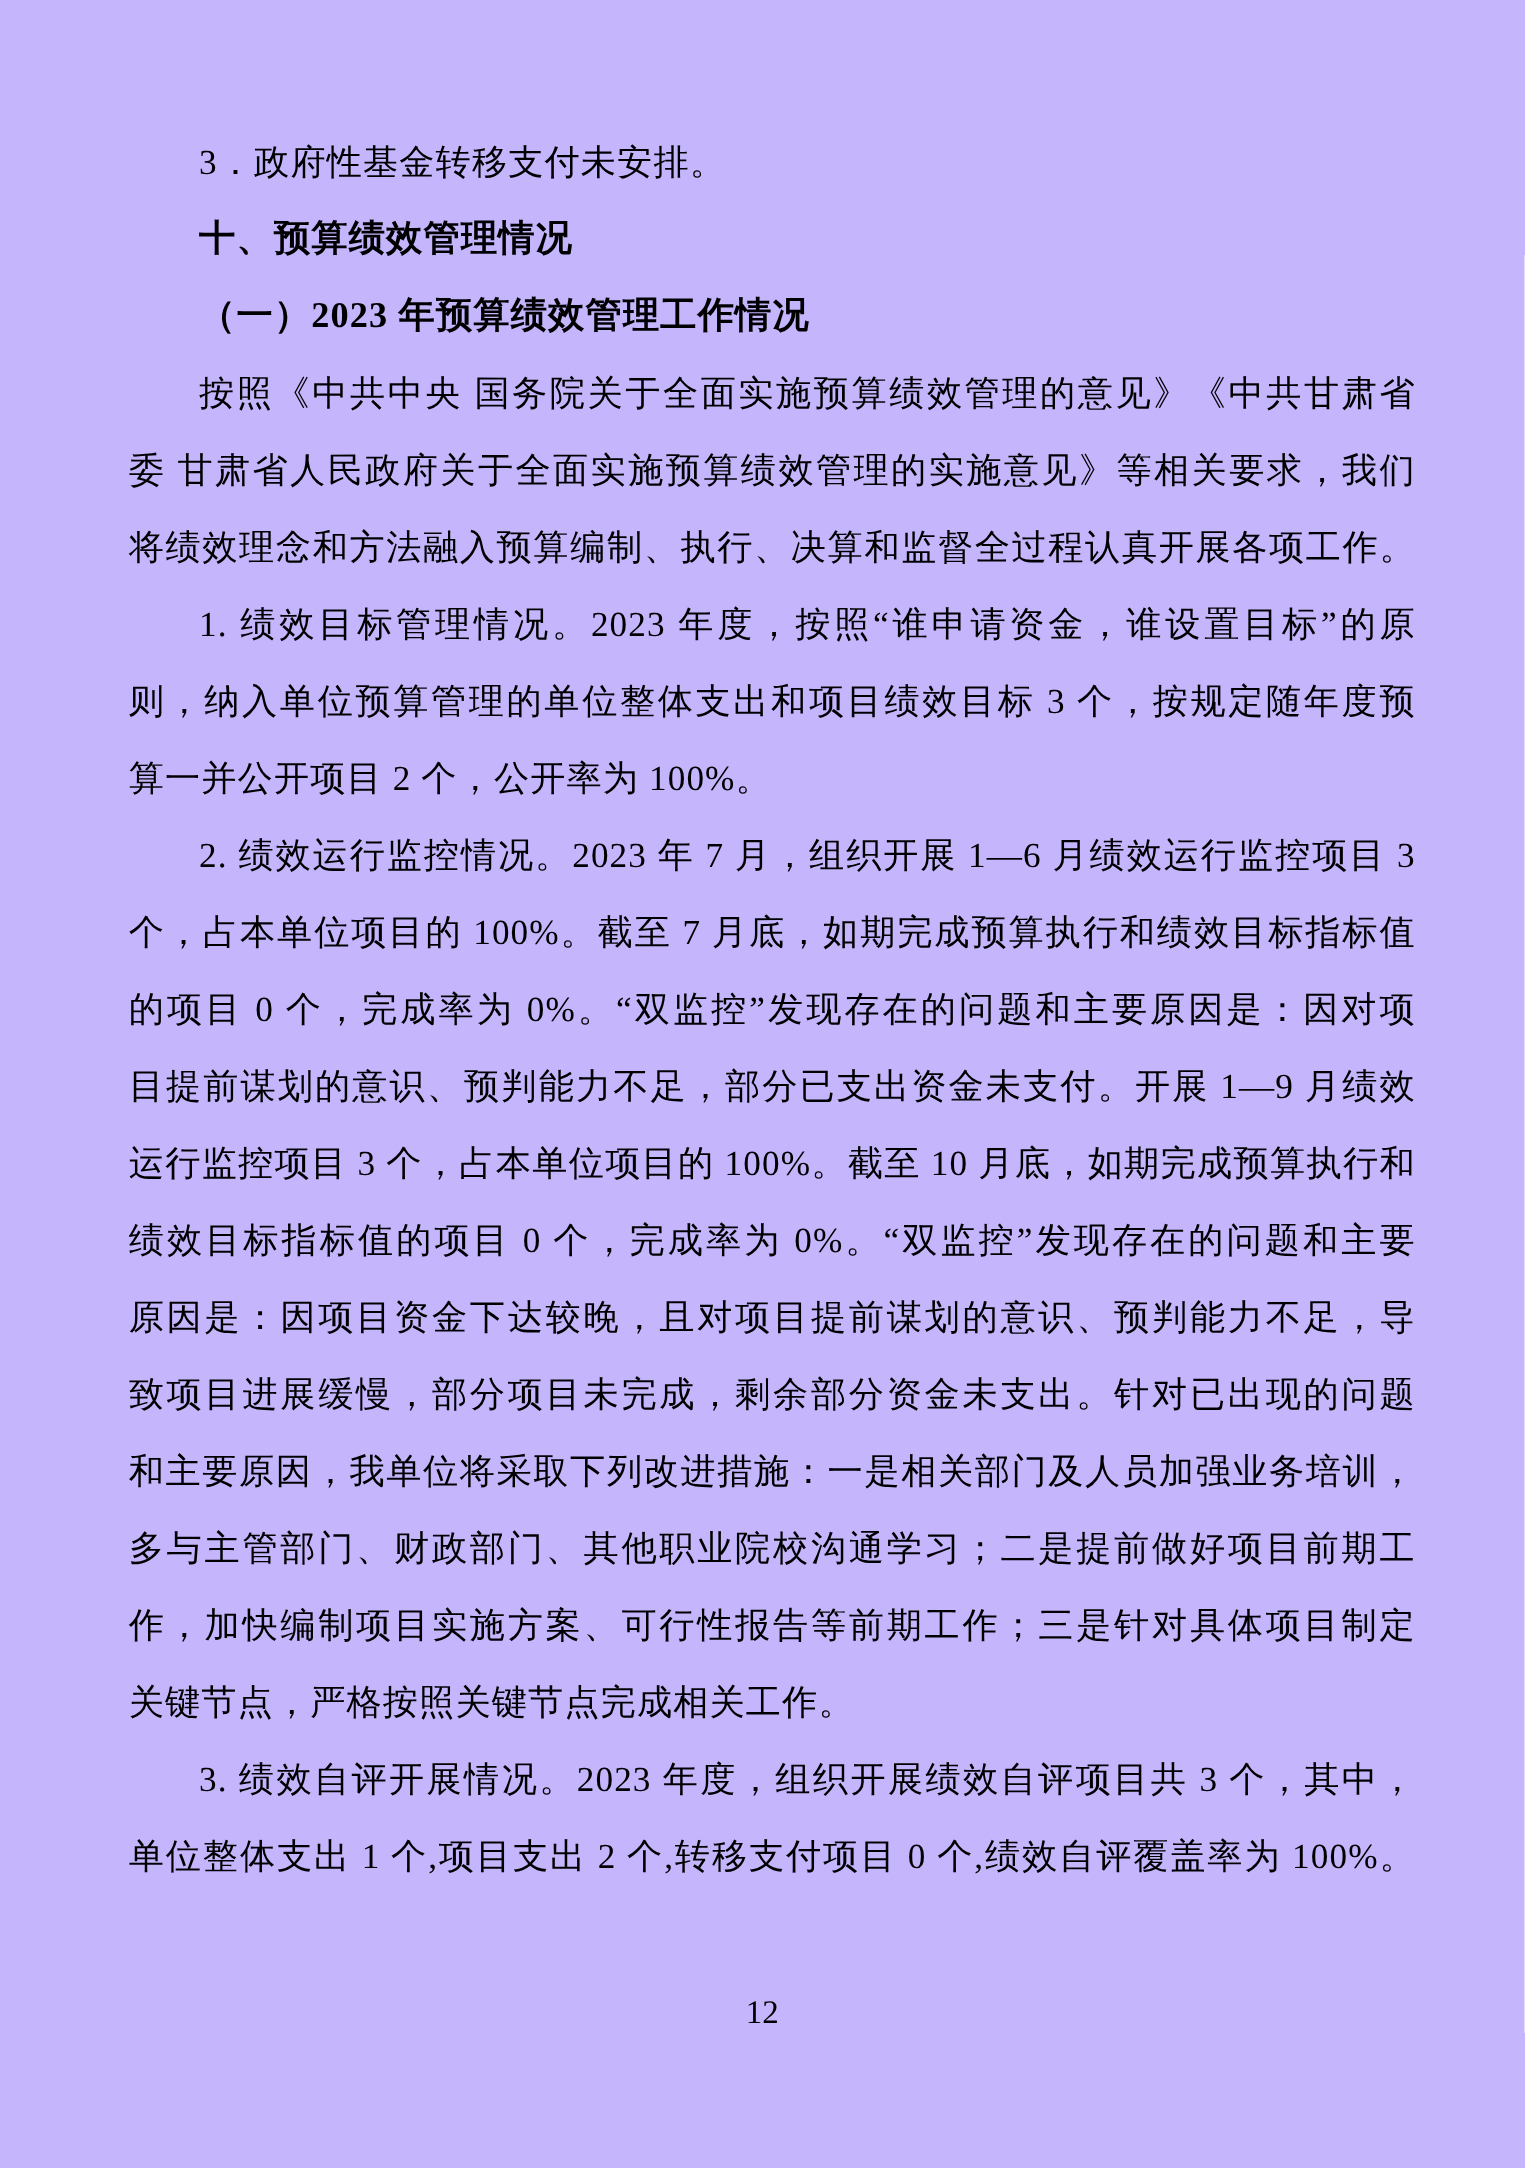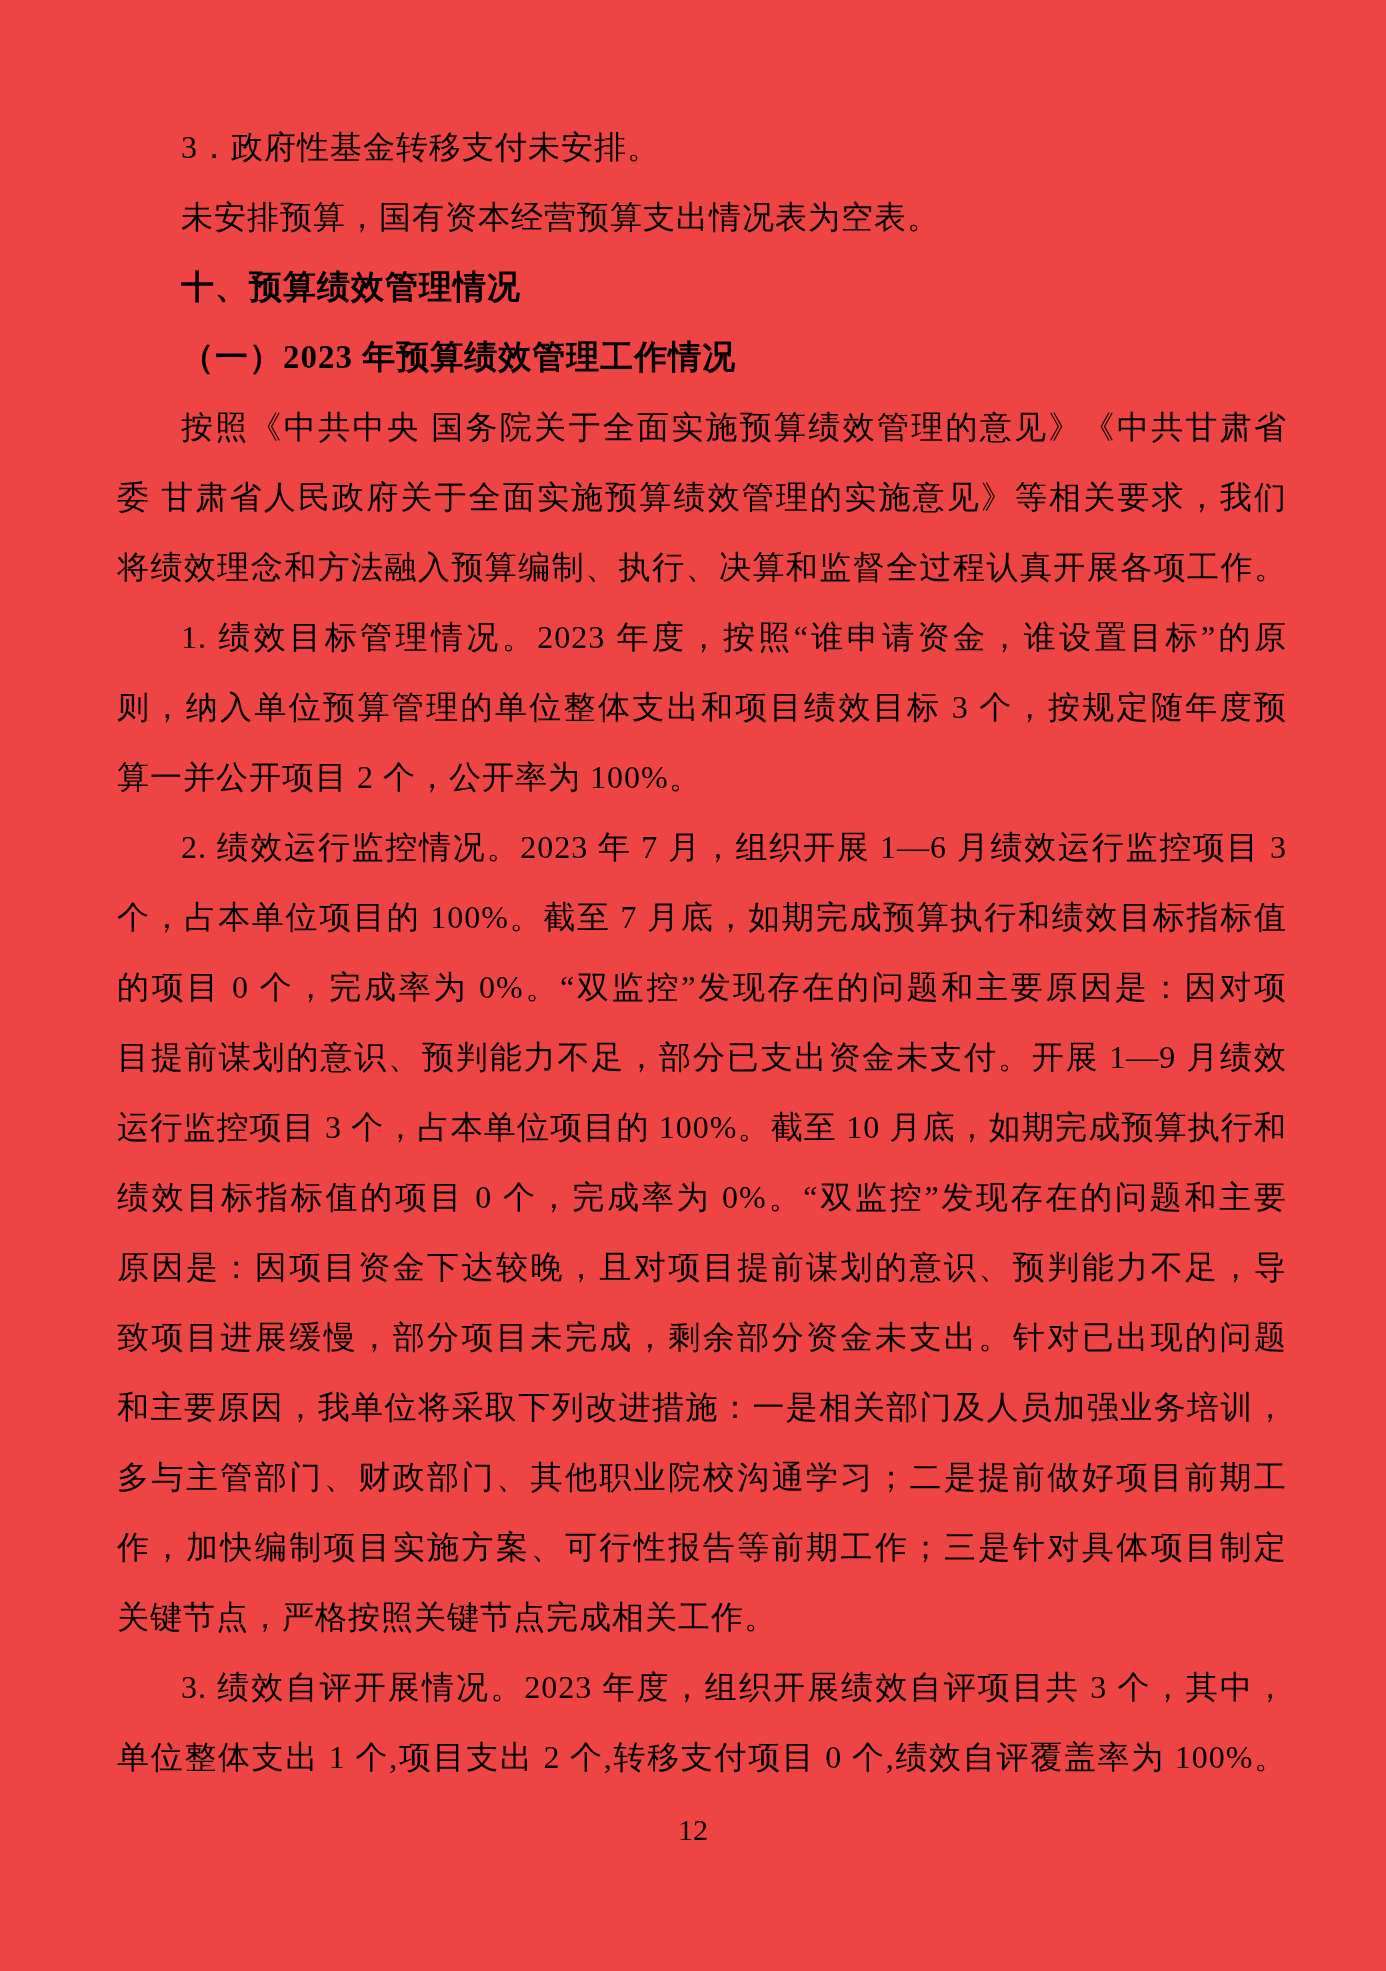--- a/index.html
+++ b/index.html
@@ -4,21 +4,21 @@
 <style>
   html, body {
     margin: 0;
     padding: 0;
     background: #ffffff;
   }
   .page {
     position: relative;
     width: 1386px;
     height: 1971px;
-    background: #ef4444;
+    background: #c4b5fd;
     color: #000000;
     font-family: "Liberation Serif", "DejaVu Serif", serif;
     overflow: hidden;
   }
   .doc-body {
     position: absolute;
     top: 112px;
     left: 117px;
     width: 1170px;
   }
@@ -54,21 +54,20 @@
     font-size: 30px;
     line-height: 40px;
   }
 </style>
 </head>
 <body>
 
 <div class="page">
   <div class="doc-body">
       <div class="line indent">3．政府性基金转移支付未安排。</div>
-      <div class="line indent">未安排预算，国有资本经营预算支出情况表为空表。</div>
       <div class="line indent bold">十、预算绩效管理情况</div>
       <div class="line indent bold">（一）2023 年预算绩效管理工作情况</div>
       <div class="line indent fill">按照《中共中央 国务院关于全面实施预算绩效管理的意见》《中共甘肃省</div>
       <div class="line fill">委 甘肃省人民政府关于全面实施预算绩效管理的实施意见》等相关要求，我们</div>
       <div class="line fill">将绩效理念和方法融入预算编制、执行、决算和监督全过程认真开展各项工作。</div>
       <div class="line indent fill"><span class="prefix">1. 绩效目标管理情况。</span>2023 年度，按照“谁申请资金，谁设置目标”的原</div>
       <div class="line fill">则，纳入单位预算管理的单位整体支出和项目绩效目标 3 个，按规定随年度预</div>
       <div class="line">算一并公开项目 2 个，公开率为 100%。</div>
       <div class="line indent fill"><span class="prefix">2. 绩效运行监控情况。</span>2023 年 7 月，组织开展 1—6 月绩效运行监控项目 3</div>
       <div class="line fill">个，占本单位项目的 100%。截至 7 月底，如期完成预算执行和绩效目标指标值</div>

